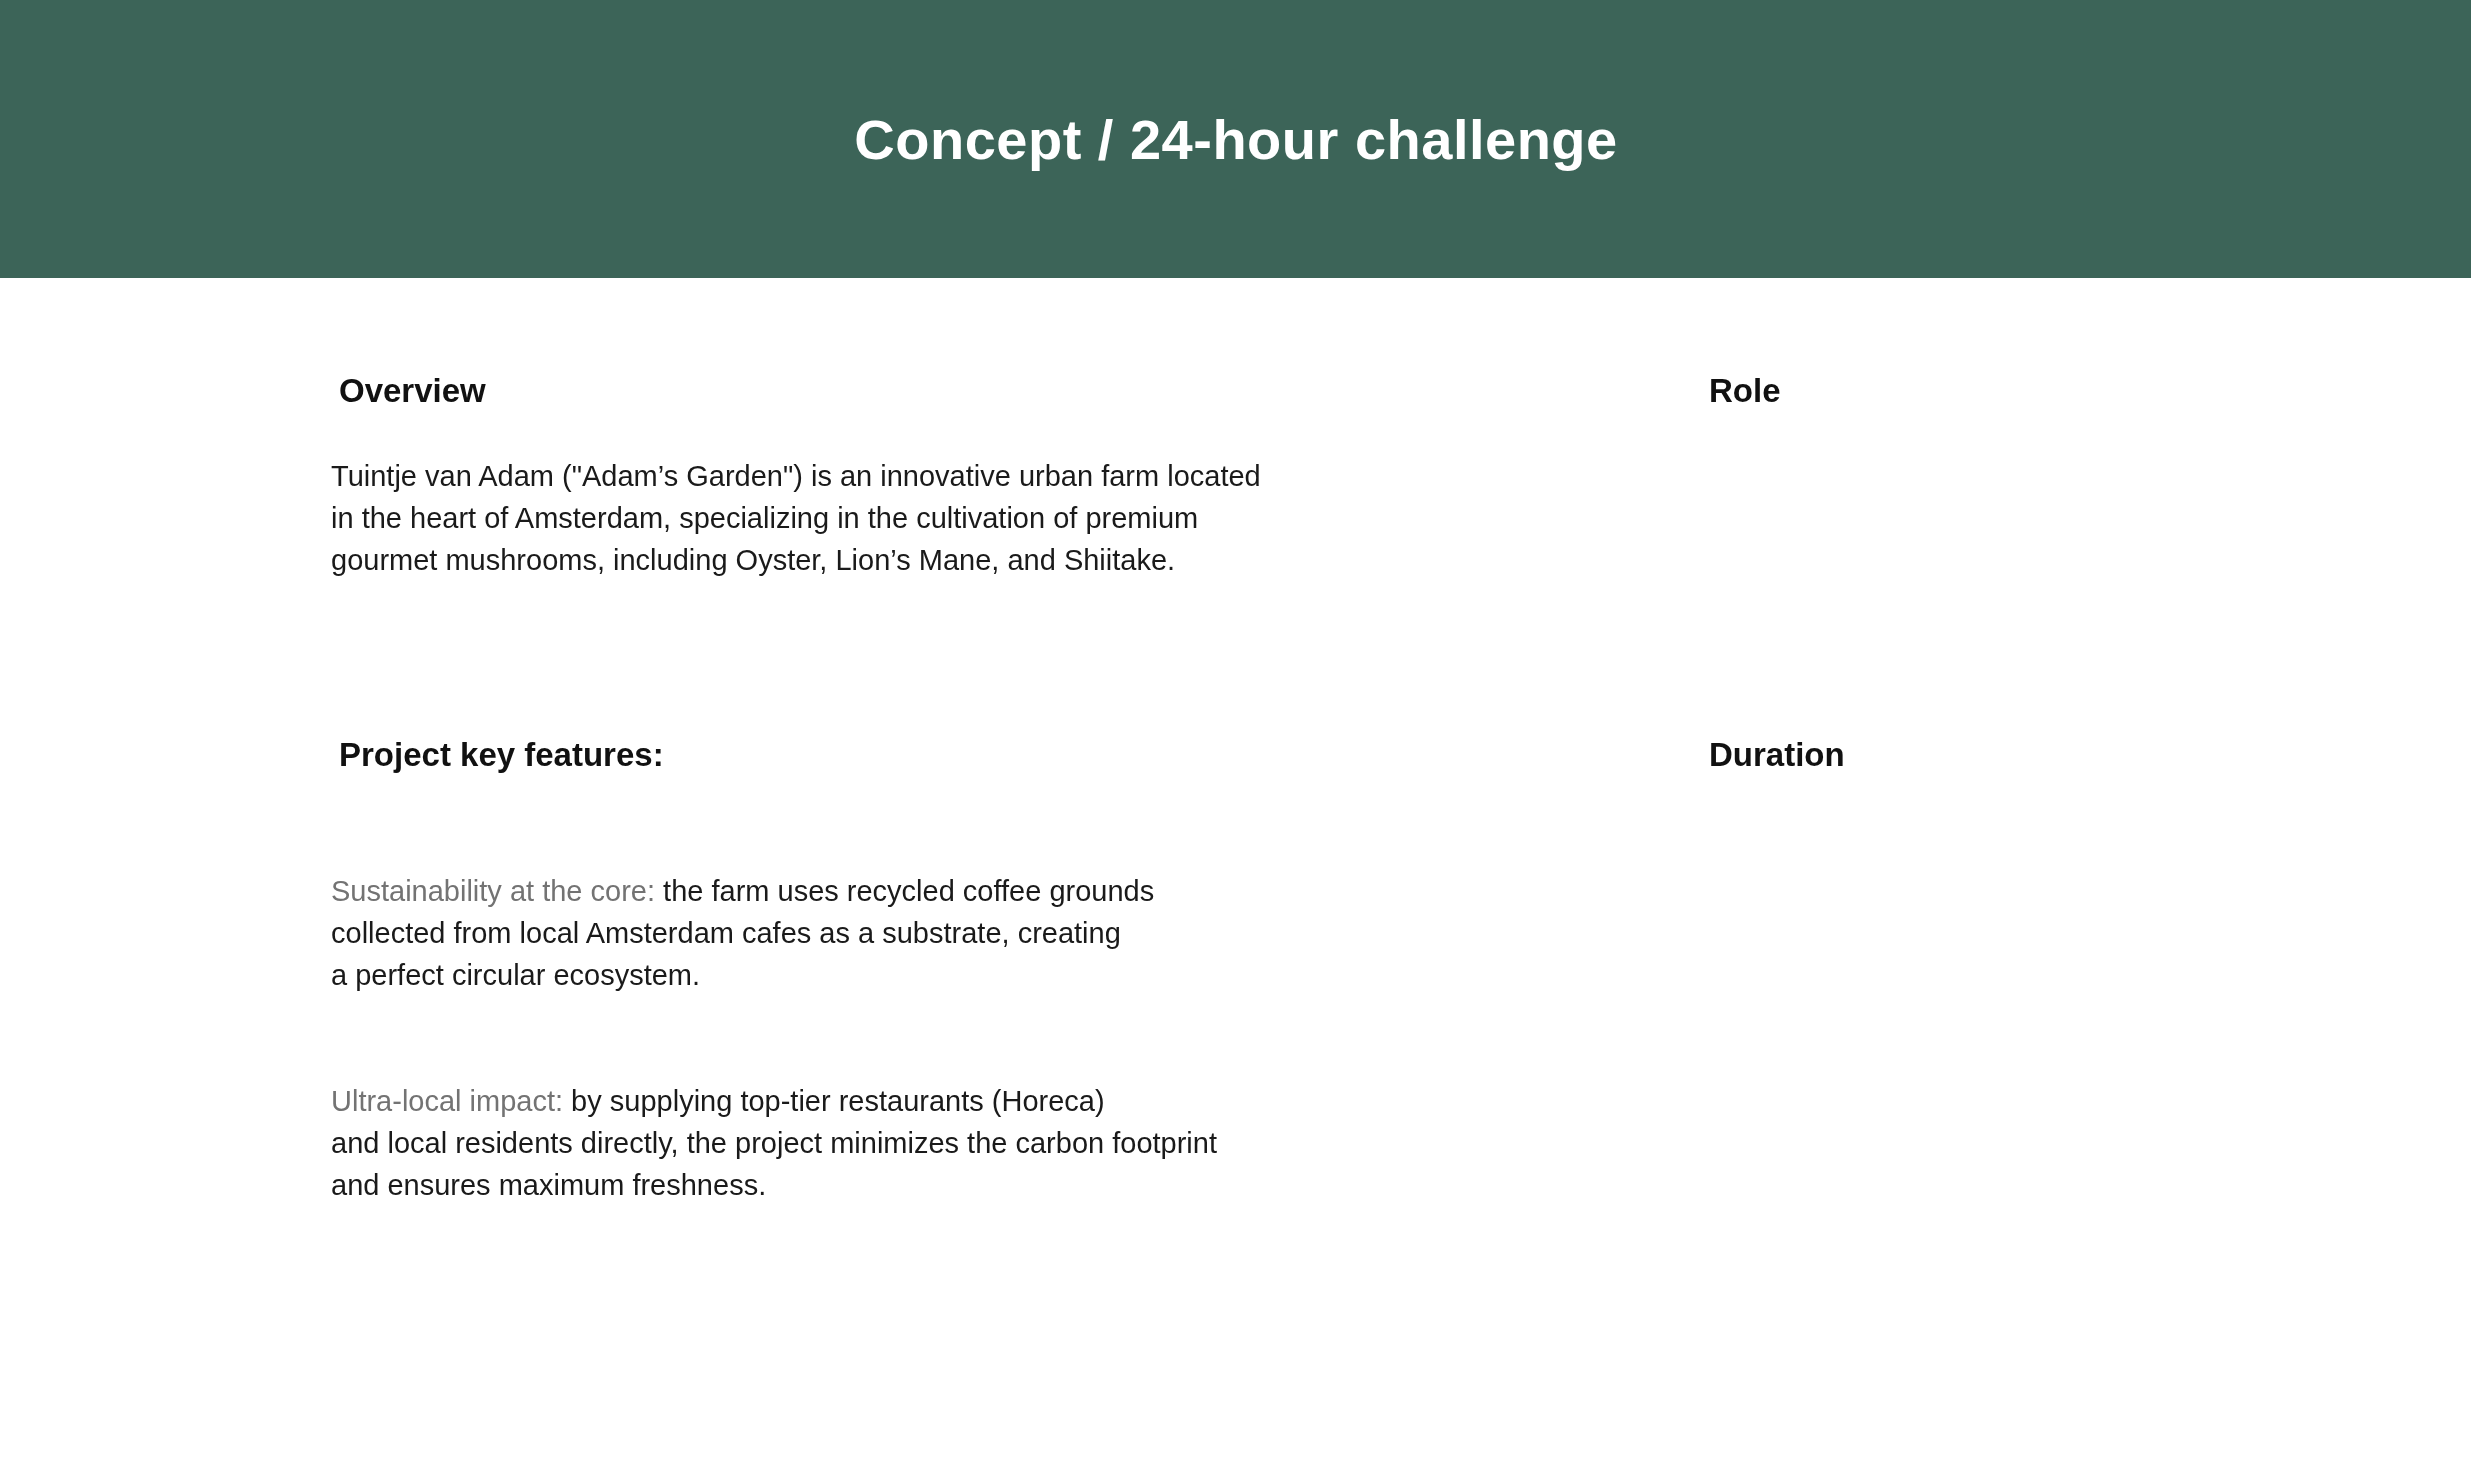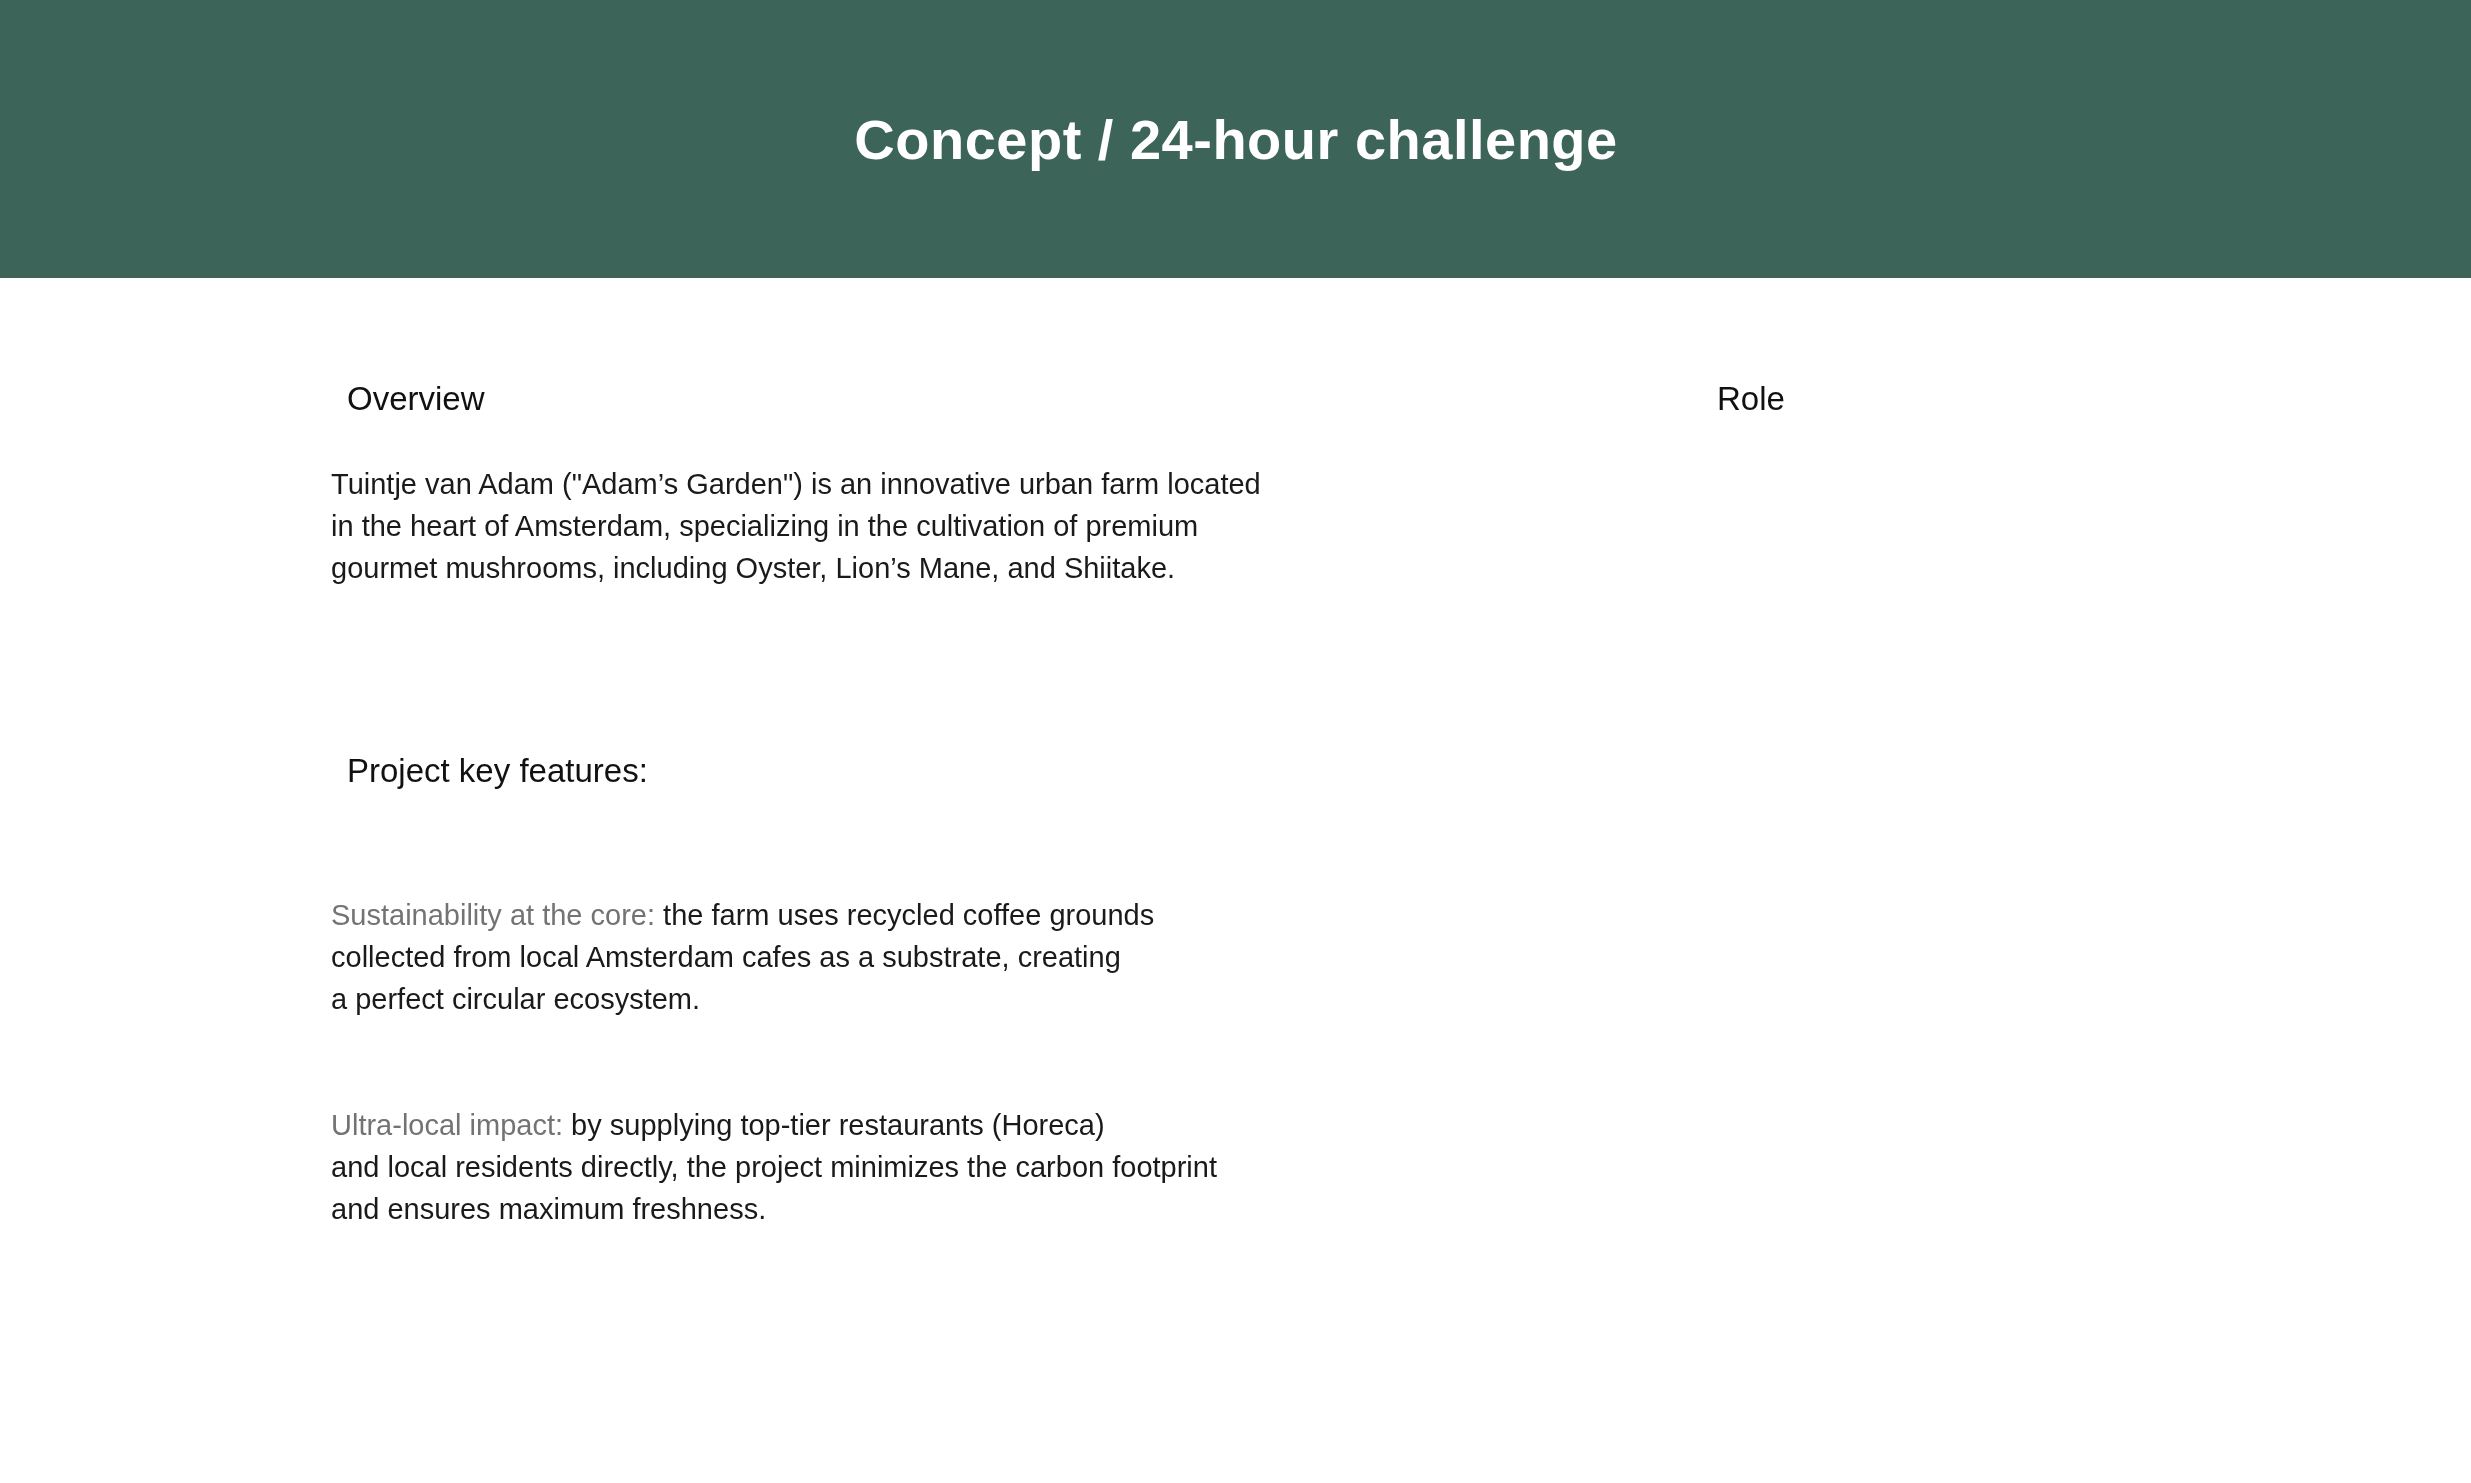--- a/index.html
+++ b/index.html
@@ -35,23 +35,23 @@
     padding: 82px 0 0 331px;
   }
   .row {
     display: grid;
     grid-template-columns: 1370px auto;
     align-items: start;
   }
   .row-2 { margin-top: 143px; }
 
   .section-head {
-    margin: 16px;
+    margin: 8px;
     font-size: 33px;
-    font-weight: 400;
+    font-weight: 700;
     line-height: 46px;
     color: #111111;
   }
   .head-gap { margin-bottom: 41px; }
 
   .body-text {
     margin: 0;
     font-size: 29px;
     font-weight: 400;
     line-height: 42px;
@@ -95,18 +95,19 @@
 a perfect circular ecosystem.</span>
           </div>
           <div class="feature-item">
             <span class="feature-label">Ultra-local impact:</span><span> by supplying top-tier restaurants (Horeca)
 and local residents directly, the project minimizes the carbon footprint
 and ensures maximum freshness.</span>
           </div>
         </div>
       </div>
       <div class="col">
+        <h2 class="section-head head-gap">Duration</h2>
       </div>
     </section>
 
   </main>
 </div>
 
 
 </body></html>

